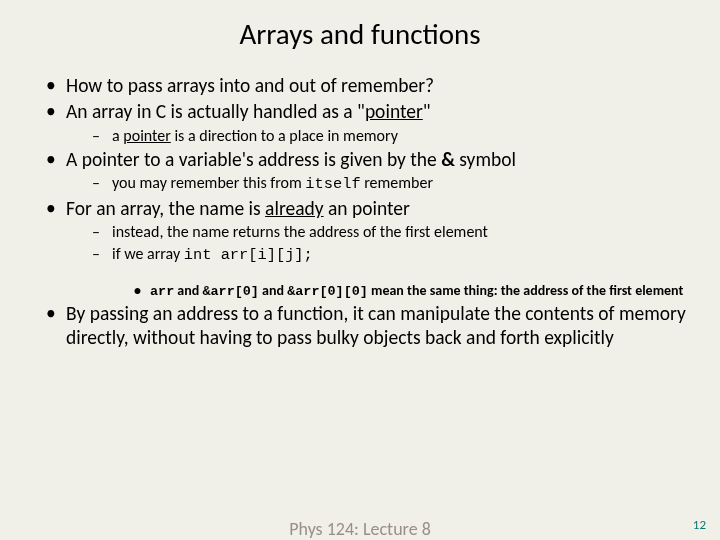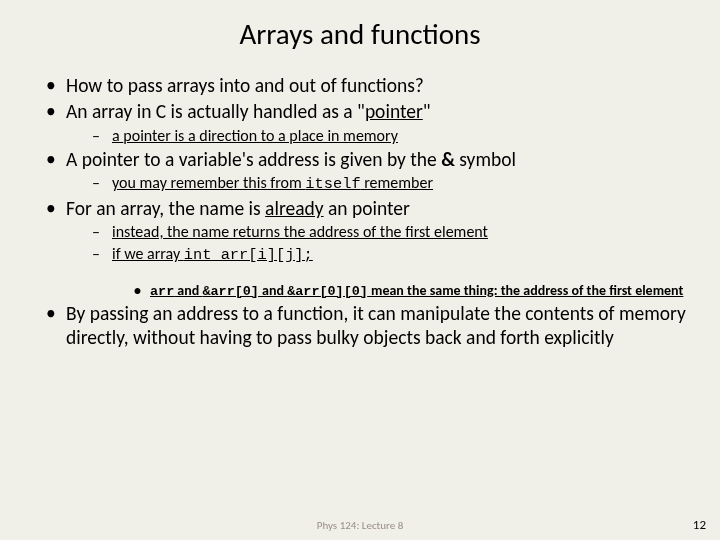--- a/index.html
+++ b/index.html
@@ -32,21 +32,20 @@
   ul.l1 > li::before {
     content: "•";
     position: absolute;
     left: 0;
     top: 0;
   }
   ul.l2 {
     list-style: none;
     padding-left: 26px;
     margin-top: 2px;
-    text-decoration: underline;
   }
   ul.l2 > li {
     font-size: 16px;
     line-height: 1.25;
     position: relative;
     padding-left: 20px;
     margin-bottom: 2px;
   }
   ul.l2 > li::before {
     content: "–";
@@ -70,42 +69,42 @@
     content: "•";
     position: absolute;
     left: 0;
     top: 0;
   }
   .u { text-decoration: underline; }
   .code { font-family: "Courier New", monospace; font-size: 0.96em; }
   .b { font-weight: 700; }
   .footer-center {
     position: absolute;
-    bottom: 8px;
+    bottom: 0;
     left: 0;
     width: 100%;
     text-align: center;
-    font-size: 11px;
+    font-size: 18px;
     color: #9a8f88;
   }
   .footer-right {
     position: absolute;
     bottom: 8px;
     right: 14px;
     font-size: 13px;
-    color: #000000;
+    color: #0f766e;
   }
 </style>
 </head>
 <body>
 
 <div class="title">Arrays and functions</div>
 
 <ul class="l1">
-  <li>How to pass arrays into and out of functions?</li>
+  <li>How to pass arrays into and out of remember?</li>
 
   <li>
     <span>An array in C is actually handled as a "</span><span class="u">pointer</span><span>"</span>
     <ul class="l2">
       <li>
         <span>a </span><span class="u">pointer</span><span> is a direction to a place in memory</span>
       </li>
     </ul>
   </li>
 

